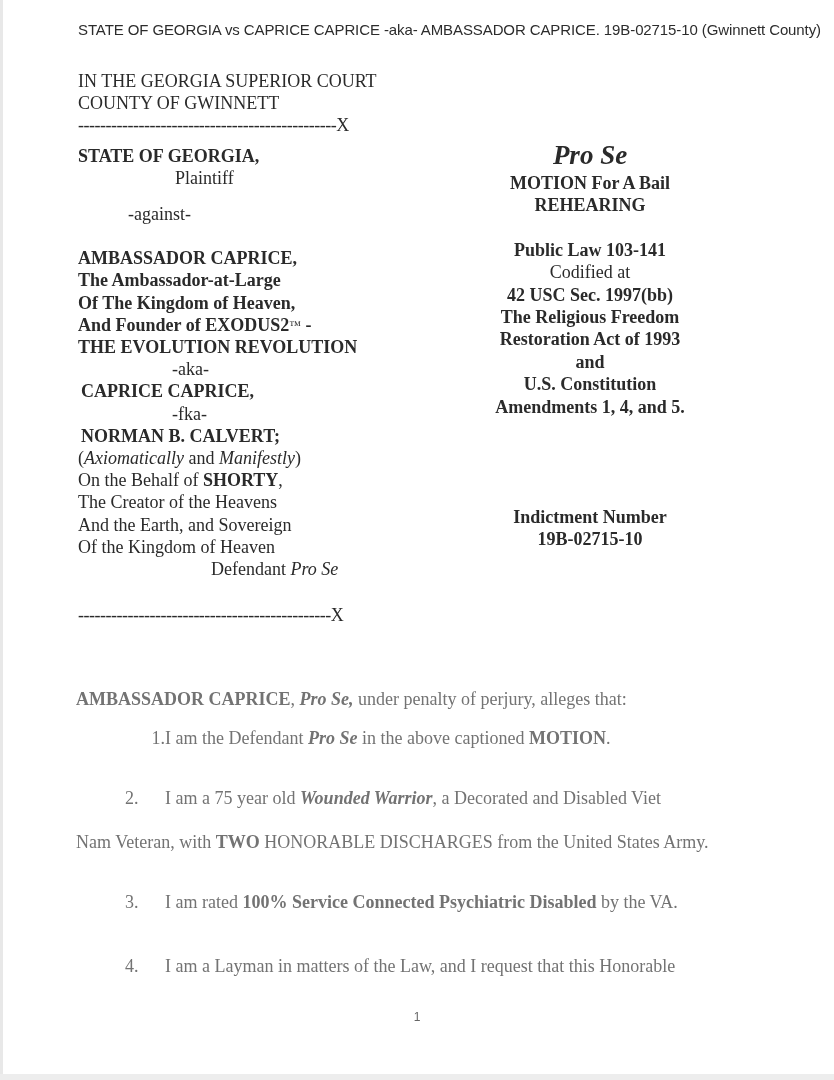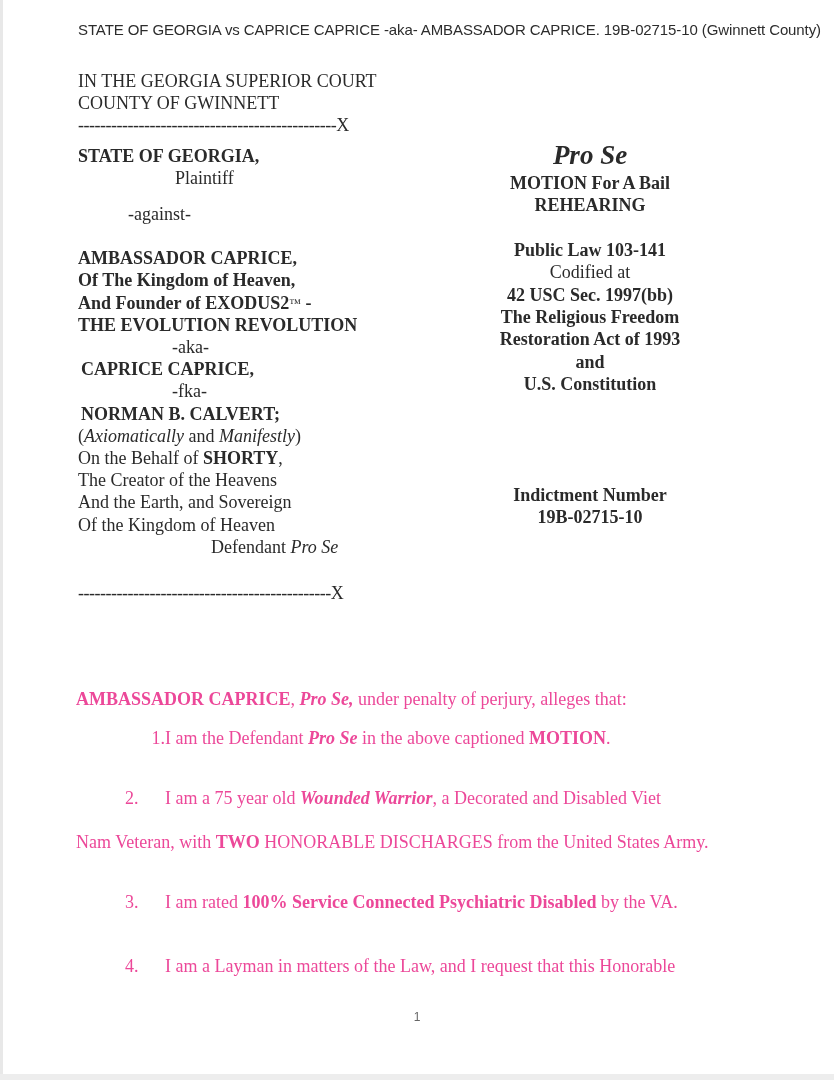--- a/index.html
+++ b/index.html
@@ -10,21 +10,21 @@
   .abs { position: absolute; white-space: nowrap; }
   .hdr { font-family: "Liberation Sans", sans-serif; font-size: 15px; left: 78px; top: 21px; color: #2c2c2c; letter-spacing: -0.1px; }
   .b { font-weight: bold; }
   .i { font-style: italic; }
   .u { }
   .caption-left { left: 78px; top: 70px; line-height: 22.2px; font-family: "Liberation Serif", serif; font-size: 18px; }
   .caption-left div { white-space: nowrap; }
   .caption-right { left: 440px; width: 300px; top: 140px; text-align: center; font-family: "Liberation Serif", serif; font-size: 18px; line-height: 22.4px; }
   .caption-right div { white-space: nowrap; }
   .pro-se-title { font-size: 27px; font-weight: bold; font-style: italic; line-height: 30px; margin-bottom: 2px; }
-  .body-text { font-family: "Liberation Serif", serif; font-size: 18px; color: #ec4899; }
+  .body-text { font-family: "Liberation Serif", serif; font-size: 18px; color: #737373; }
   .para-num { display: inline-block; width: 40px; }
   .page-num { left: 0; width: 834px; top: 1010px; text-align: center; font-family: "Liberation Sans", sans-serif; font-size: 12px; color: #666; }
   .edge-left { position: absolute; left: 0; top: 0; width: 3px; height: 1080px; background: #e8e8e8; }
   .edge-bottom { position: absolute; left: 0; top: 1074px; width: 834px; height: 6px; background: #ededed; }
 </style>
 </head>
 <body>
 
 <div class="edge-left"></div>
 <div class="edge-bottom"></div>
@@ -35,20 +35,21 @@
   <div>IN THE GEORGIA SUPERIOR COURT</div>
   <div>COUNTY OF GWINNETT</div>
   <div style="letter-spacing:-0.5px;">-----------------------------------------------X</div>
   <div style="height:8px"></div>
   <div class="b">STATE OF GEORGIA,</div>
   <div style="padding-left:97px">Plaintiff</div>
   <div style="height:22px"></div>
   <div style="padding-left:50px; margin-top:-8px">-against-</div>
   <div style="height:22px"></div>
   <div class="b">AMBASSADOR CAPRICE,</div>
+  <div class="b">The Ambassador-at-Large</div>
   <div class="b">Of The Kingdom of Heaven,</div>
   <div class="b">
     <span>And Founder of </span><span class="u">EXODUS2</span><span style="font-weight:normal;font-size:12px;vertical-align:2px;">™</span><span> -</span>
   </div>
   <div class="b">THE EVOLUTION REVOLUTION</div>
   <div style="padding-left:94px">-aka-</div>
   <div class="b" style="padding-left:3px">CAPRICE CAPRICE,</div>
   <div style="padding-left:94px">-fka-</div>
   <div class="b" style="padding-left:3px">NORMAN B. CALVERT;</div>
   <div>
@@ -72,20 +73,21 @@
   <div class="b u">MOTION For A Bail</div>
   <div class="b">REHEARING</div>
   <div style="height:22px"></div>
   <div class="b">Public Law 103-141</div>
   <div>Codified at</div>
   <div class="b">42 USC Sec. 1997(bb)</div>
   <div class="b">The Religious Freedom</div>
   <div class="b">Restoration Act of 1993</div>
   <div class="b">and</div>
   <div class="b">U.S. Constitution</div>
+  <div class="b">Amendments 1, 4, and 5.</div>
   <div style="height:88px"></div>
   <div class="b">Indictment Number</div>
   <div class="b">19B-02715-10</div>
 </div>
 
 <div class="abs body-text" style="left:76px; top:689px;">
   <span class="b">AMBASSADOR CAPRICE</span><span>, </span><span class="b i">Pro Se,</span><span> under penalty of perjury, alleges that:</span>
 </div>
 
 <div class="abs body-text" style="left:125px; top:728px;text-align:right;">

